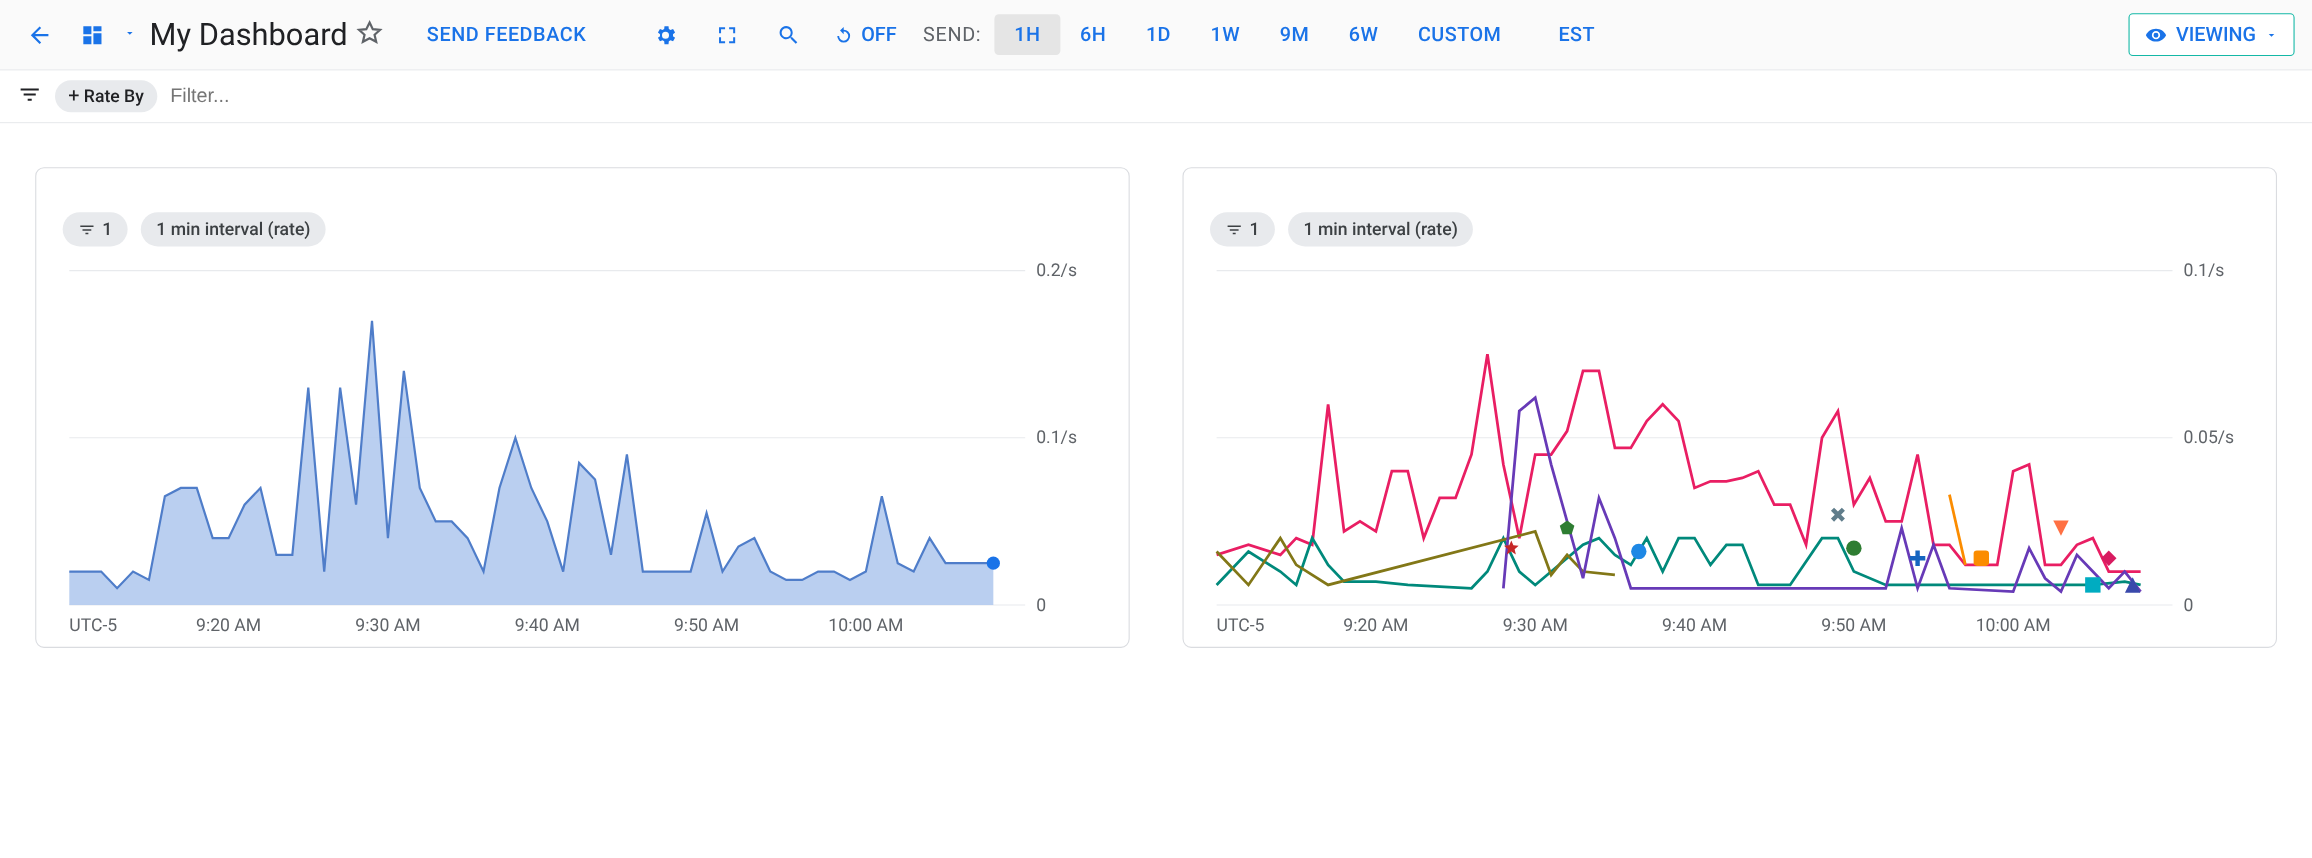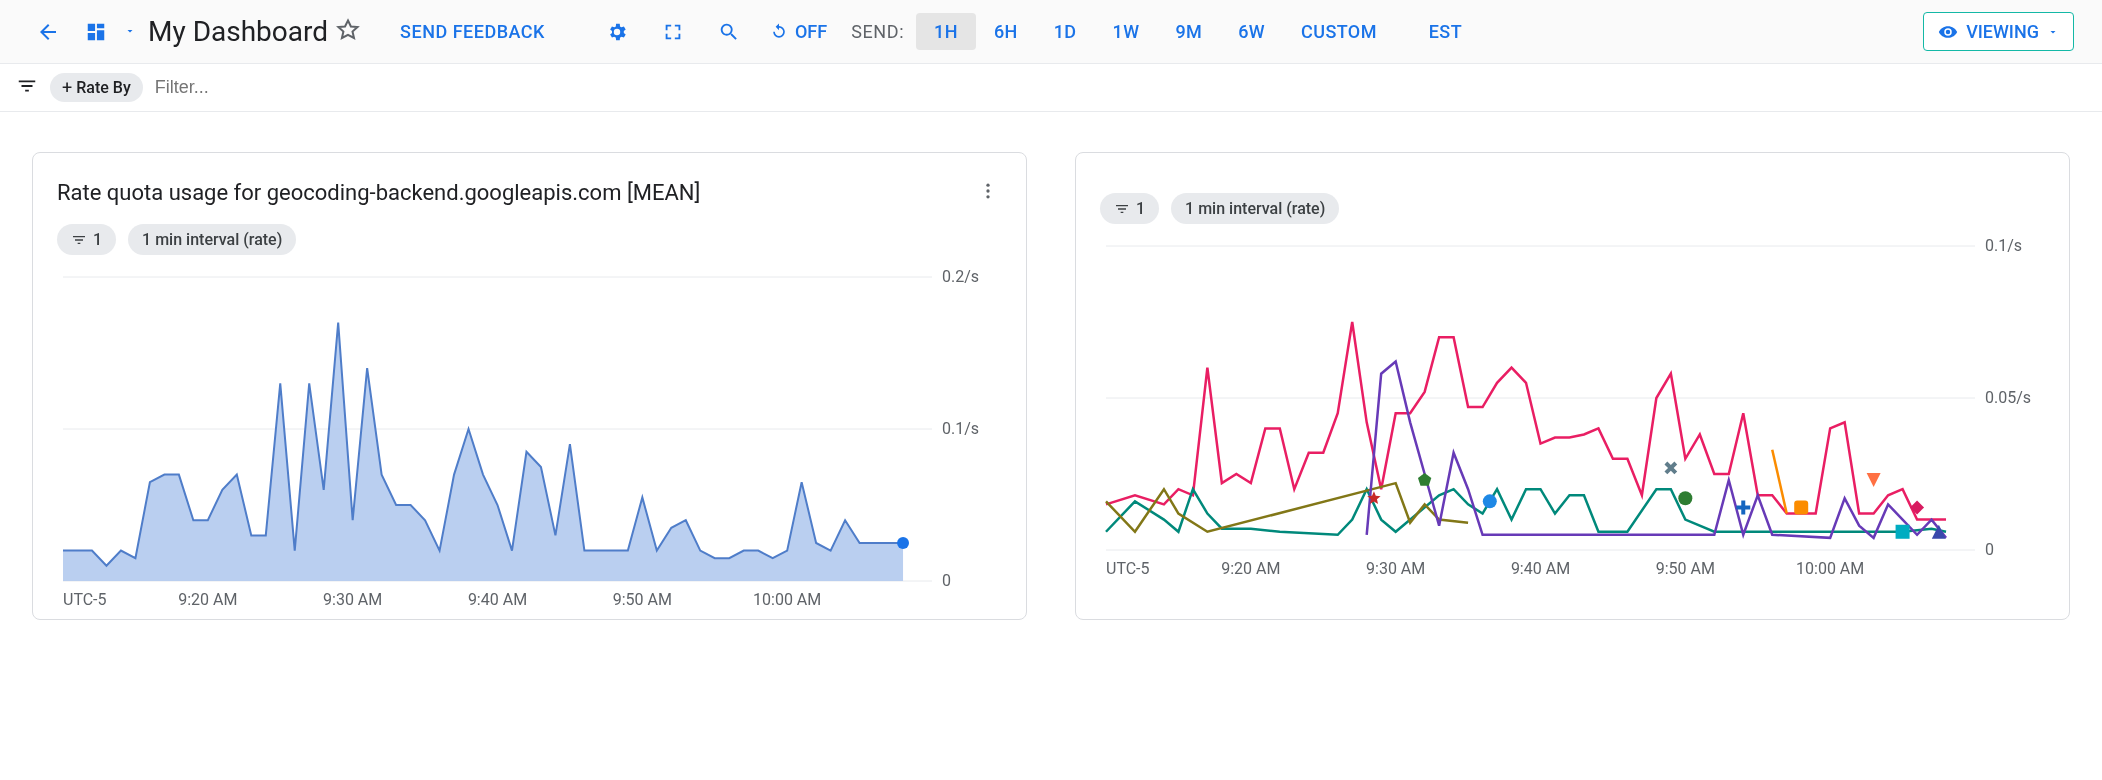--- a/index.html
+++ b/index.html
@@ -3,21 +3,21 @@
 <meta charset="utf-8">
 <style>
   * { box-sizing: border-box; margin: 0; padding: 0; }
   body { font-family: 'Google Sans', Roboto, Arial, sans-serif; font-size: 14px; color: #202124; background: #fff; }
 
   
   .header {
     display: flex;
     align-items: center;
     height: 64px;
-    padding: 0 28px;
+    padding: 0 16px;
     border-bottom: 1px solid #e8eaed;
     gap: 8px;
     background: #fafafa;
   }
   .icon-btn {
     display: inline-flex;
     align-items: center;
     justify-content: center;
     width: 40px; height: 40px;
     border-radius: 50%;
@@ -26,21 +26,21 @@
   }
   .dash-title-wrap { display: flex; align-items: center; gap: 8px; margin-left: 4px; }
   .dash-title { font-size: 28px; font-weight: 400; color: #202124; }
   .star-btn { color: #5f6368; cursor: pointer; }
   .spacer-sm { width: 24px; }
   .feedback-link { color: #1a73e8; font-weight: 500; letter-spacing: .5px; cursor: pointer; font-size: 18px; }
 
   .header-tools { display: flex; align-items: center; gap: 24px; margin-left: 48px; }
   .header-tools .icon-btn { width: 32px; height: 32px; }
 
-  .refresh-off { display: flex; gap: 6px; color: #1a73e8; font-weight: 500; cursor: pointer; font-size: 18px; }
+  .refresh-off { display: flex; align-items: center; gap: 6px; color: #1a73e8; font-weight: 500; cursor: pointer; font-size: 18px; }
 
   .time-group { display: flex; align-items: center; gap: 0; margin-left: 16px; }
   .time-label { color: #5f6368; font-size: 18px; letter-spacing: .6px; margin-right: 12px; }
   .time-btn {
     padding: 8px 18px;
     color: #1a73e8;
     font-weight: 500;
     font-size: 18px;
     cursor: pointer;
     border-radius: 4px;
@@ -192,30 +192,20 @@
   <div class="groupby-chip">
     <span style="font-size:18px;font-weight:400">+</span>
     <span>Rate By</span>
   </div>
   <input class="filter-input" placeholder="Filter..." style="">
 </div>
 
 <div class="grid">
 
   <div class="card">
-    <div class="card-header">
-      <div class="card-title">Rate quota usage for geocoding-backend.googleapis.com [MEAN]</div>
-      <div class="card-menu">
-        <svg width="20" height="20" viewBox="0 0 24 24">
-            <circle cx="12" cy="5" r="2" fill="currentColor"></circle>
-            <circle cx="12" cy="12" r="2" fill="currentColor"></circle>
-            <circle cx="12" cy="19" r="2" fill="currentColor"></circle>
-          </svg>
-      </div>
-    </div>
     <div class="chip-row">
       <div class="chip">
         <svg width="16" height="16" viewBox="0 0 24 24">
             <path fill="currentColor" d="M3 6h18v2H3zM6 11h12v2H6zM10 16h4v2h-4z"></path>
           </svg>
         <span>1</span>
       </div>
       <div class="chip">
         <span>1 min interval (rate)</span>
       </div>

